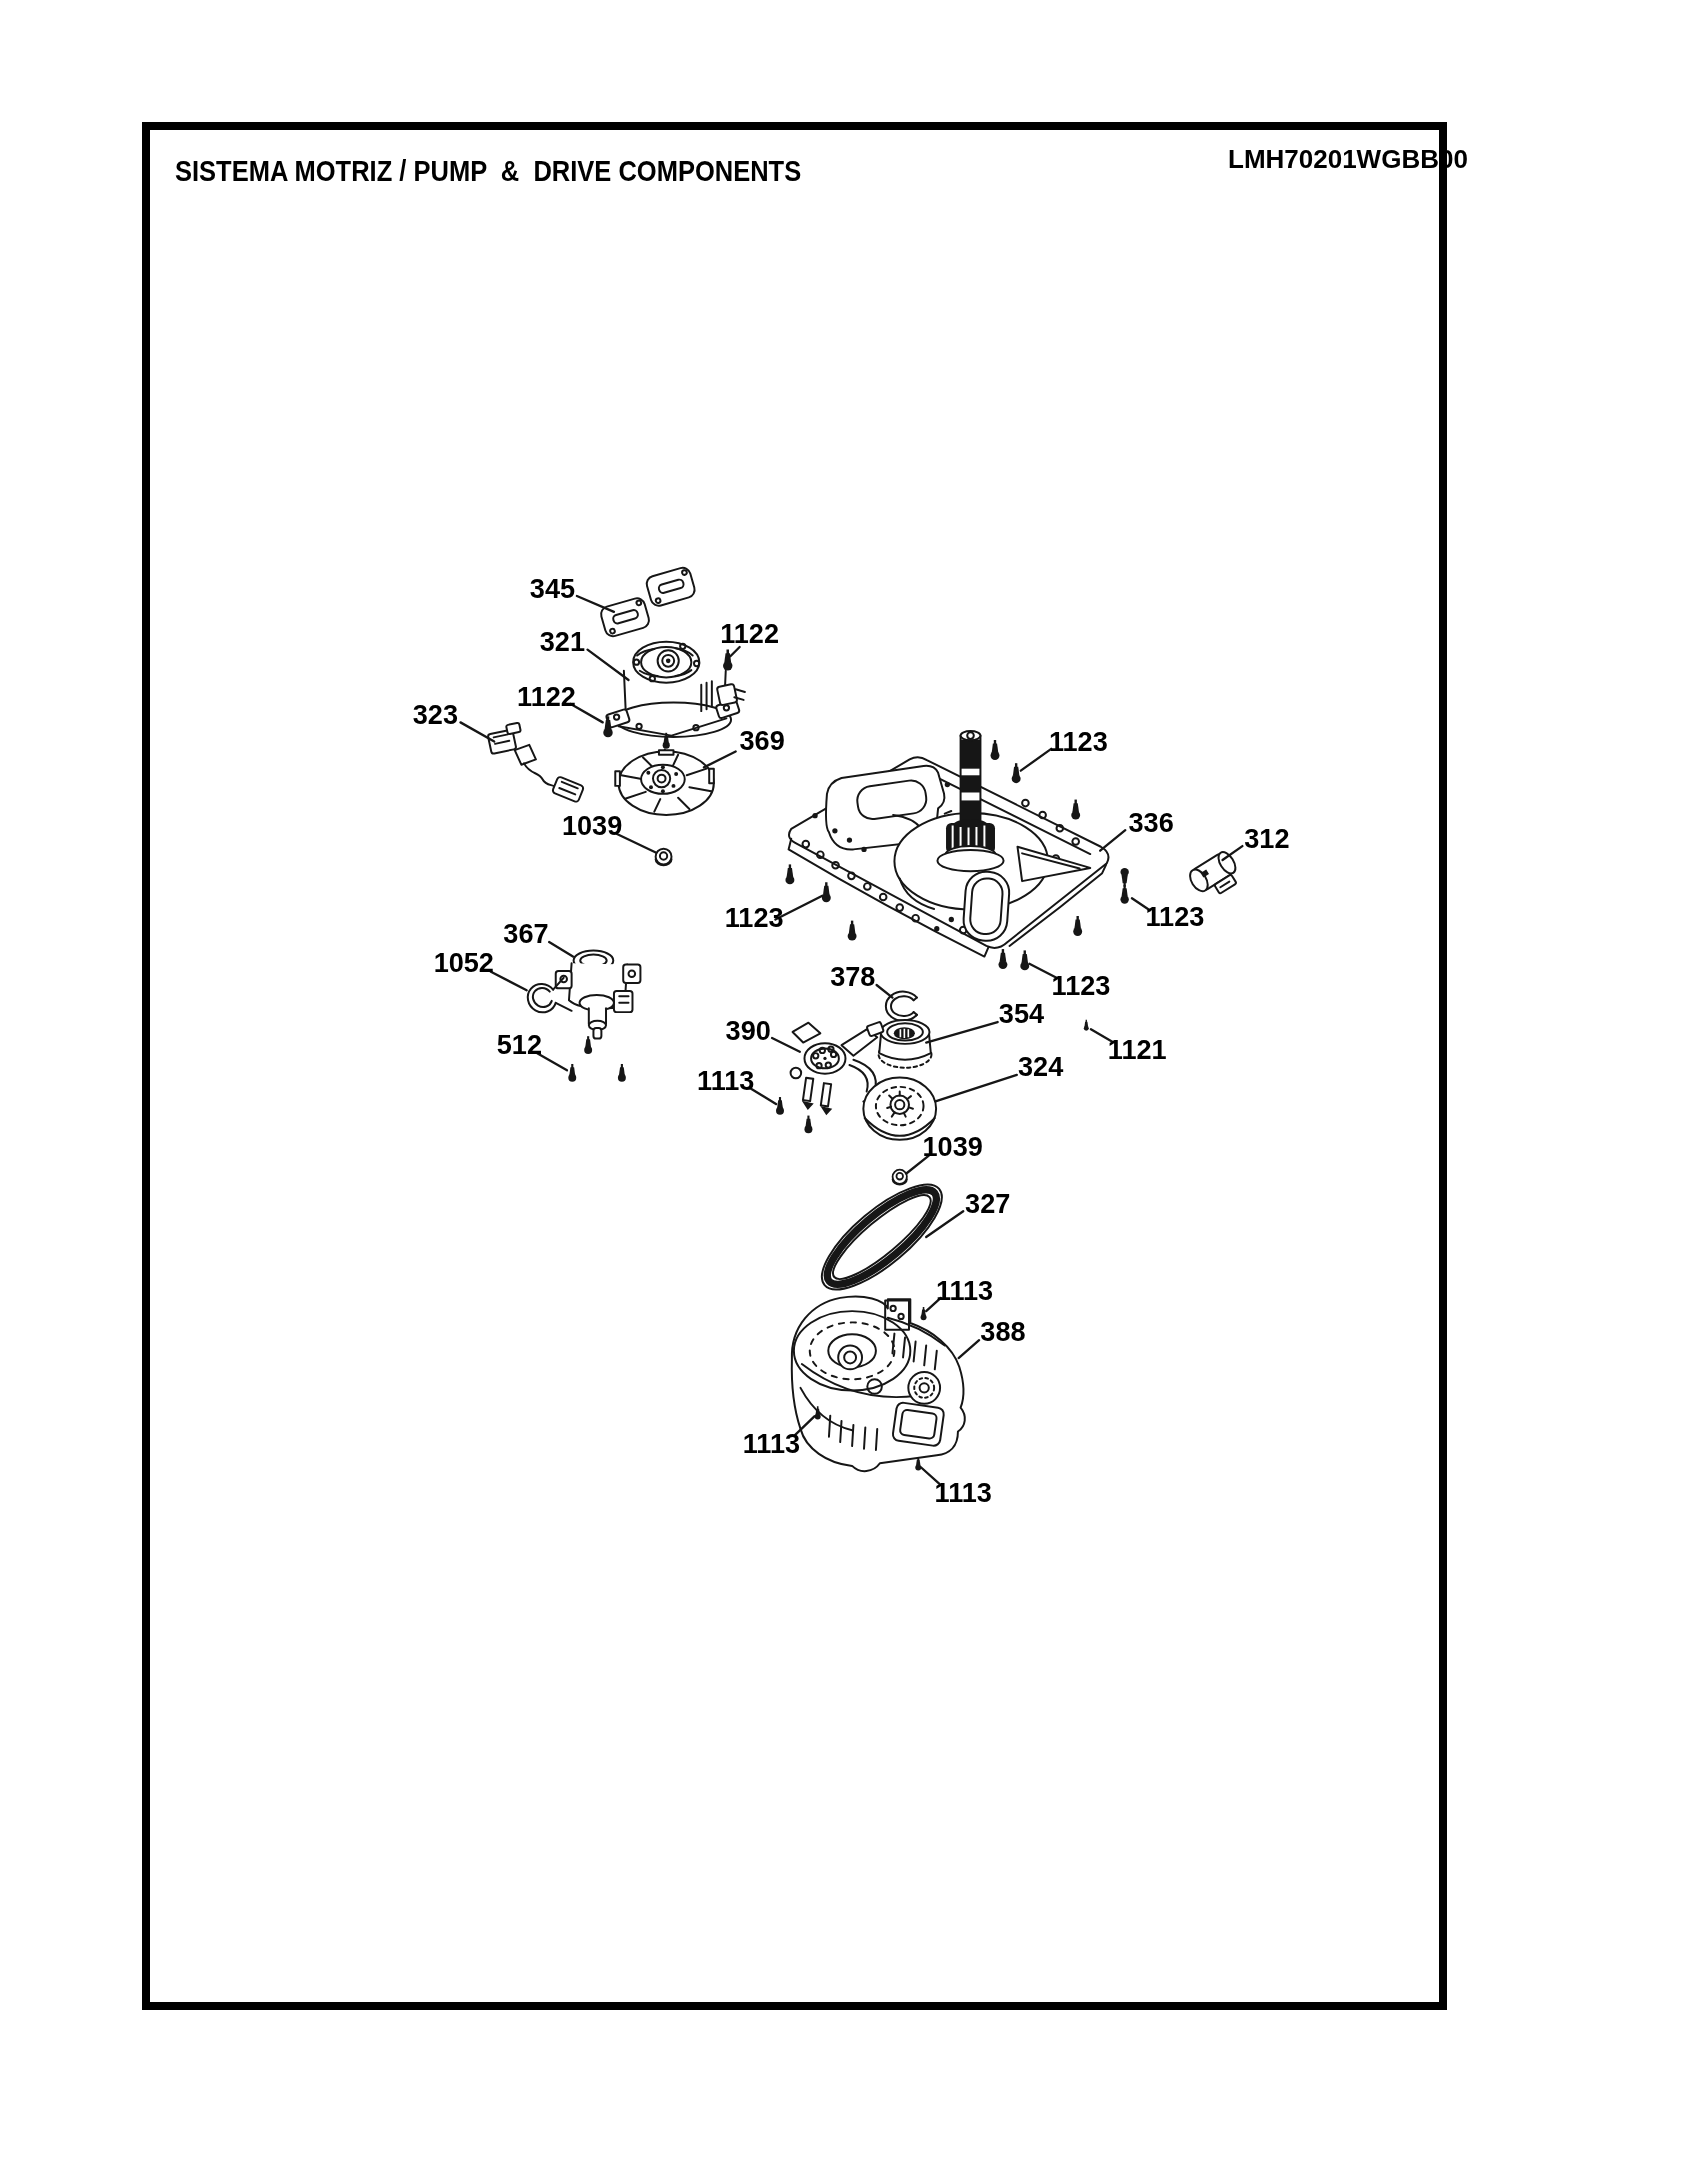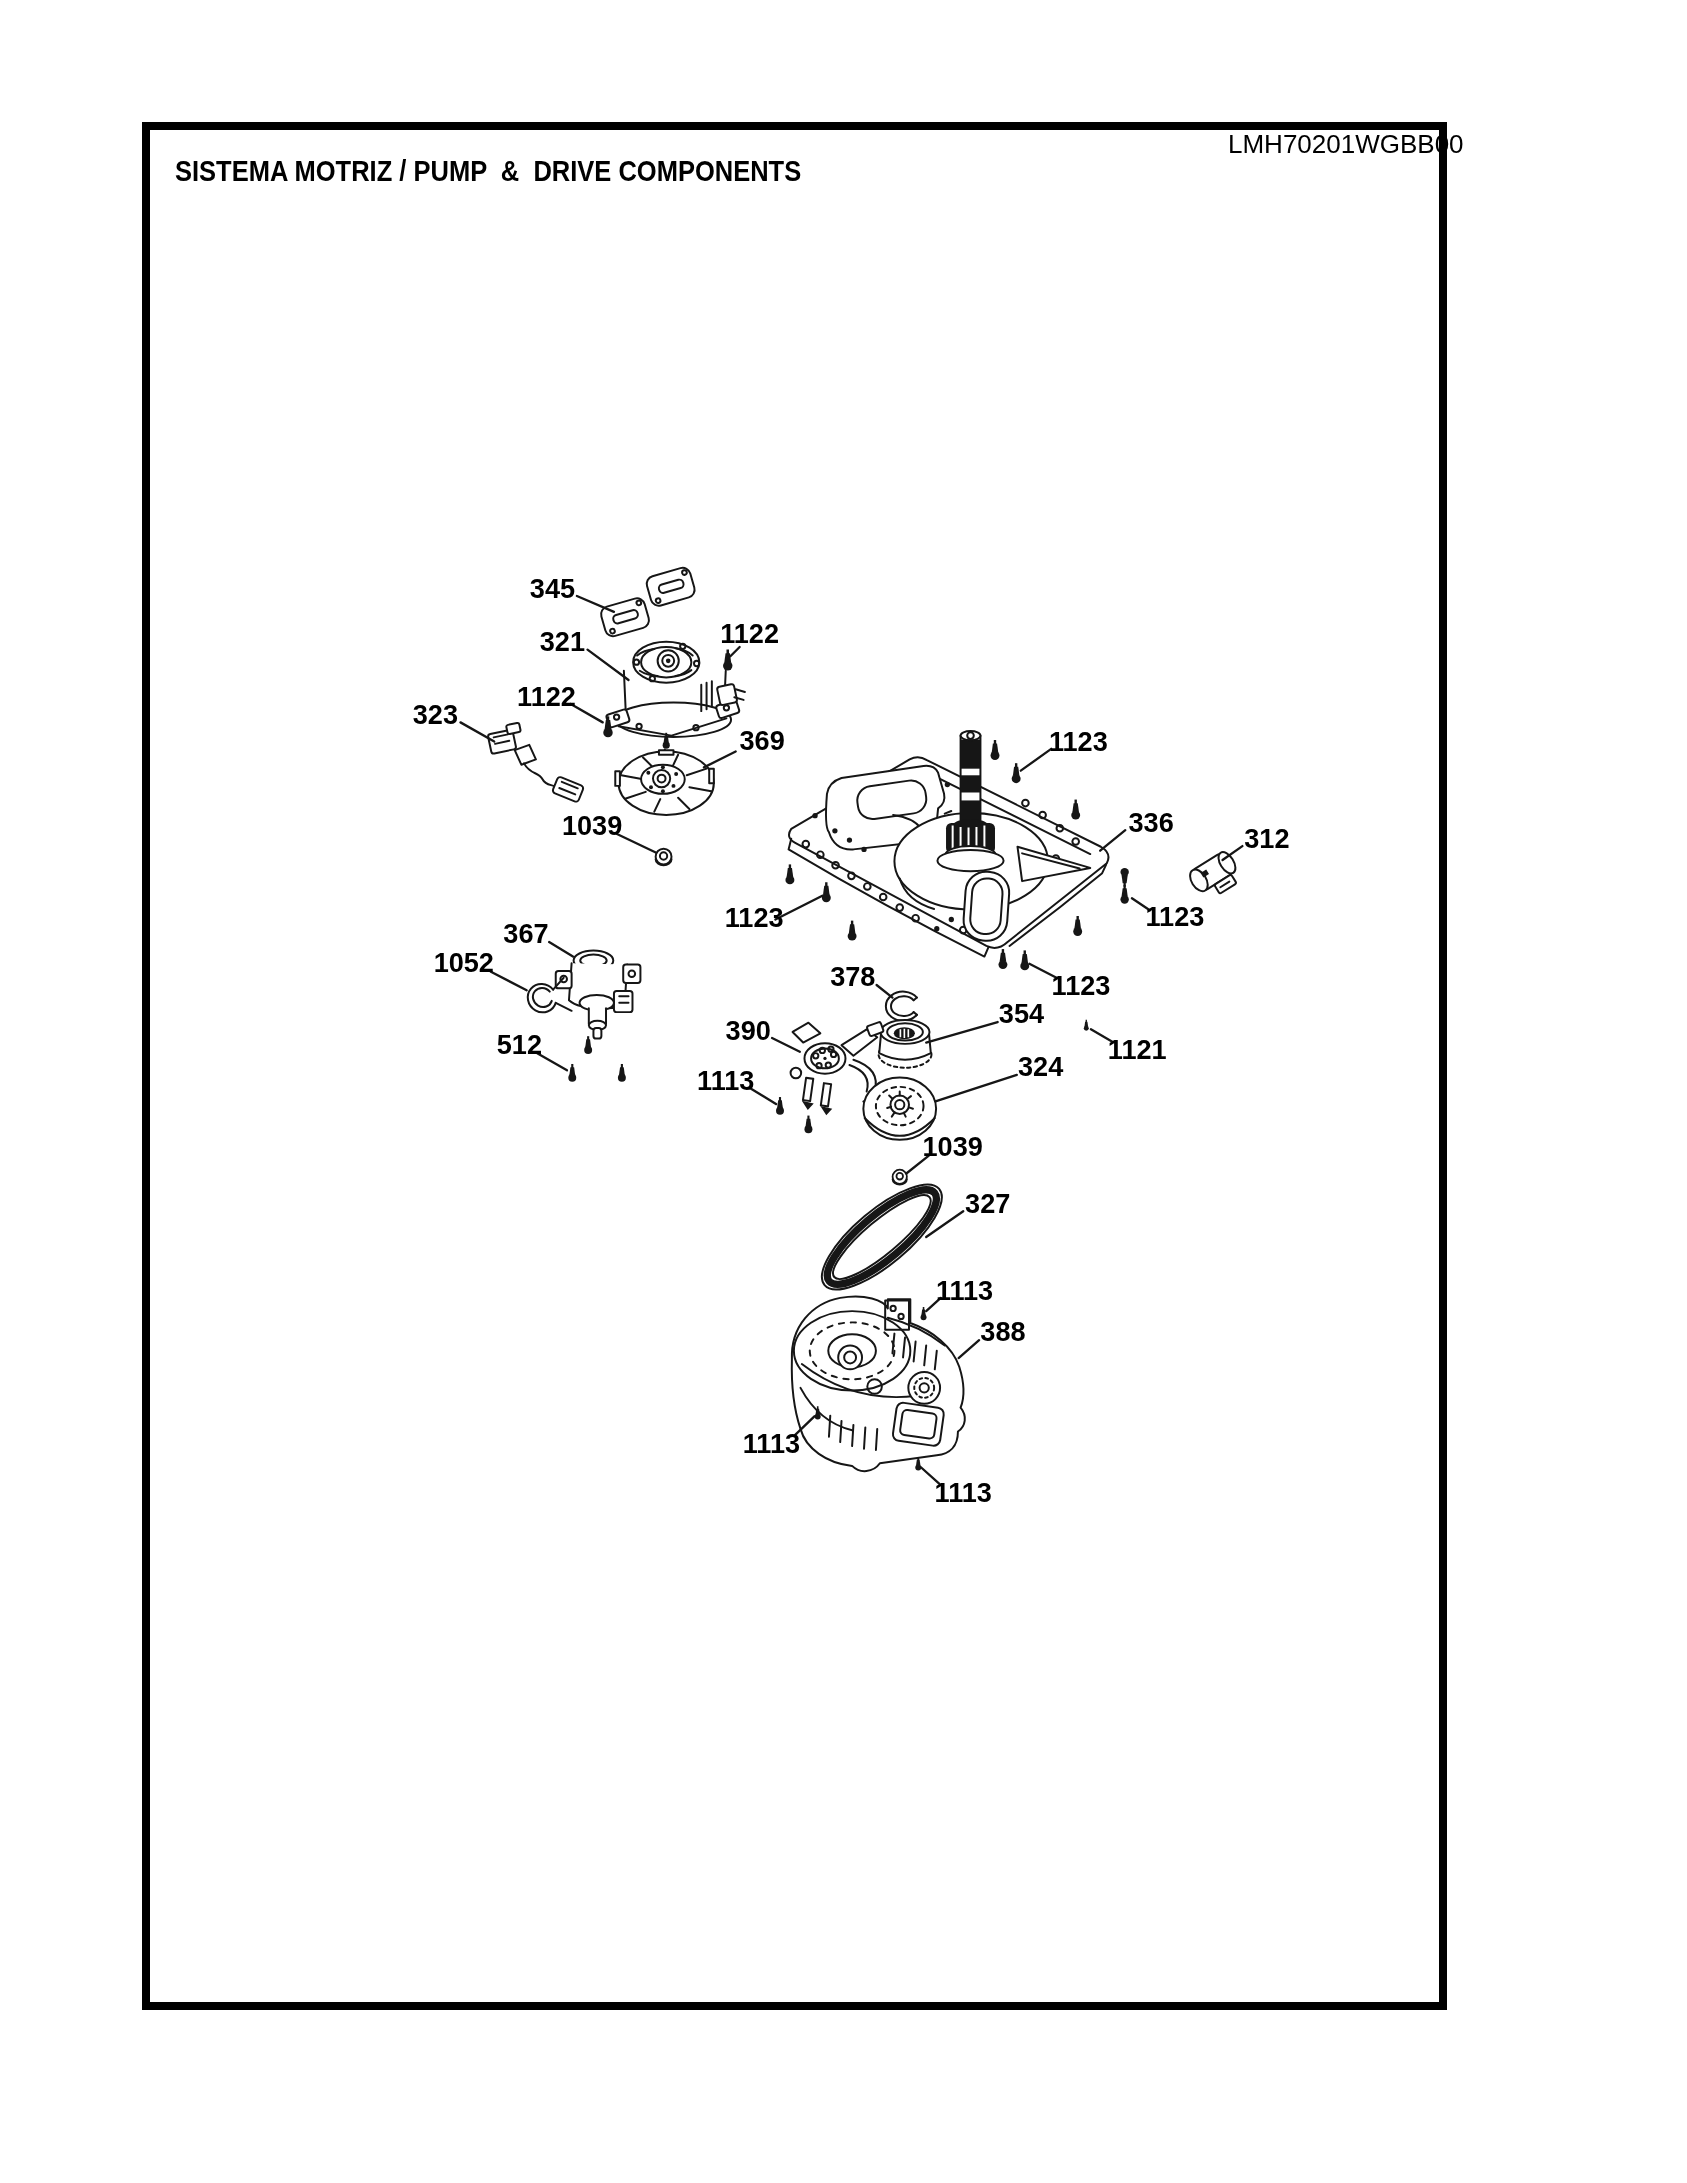--- a/index.html
+++ b/index.html
@@ -6,21 +6,21 @@
   body{width:1687px;height:2183px;position:relative;font-family:"Liberation Sans",sans-serif;}
   #sheet-frame{
     position:absolute;left:142px;top:122px;width:1305px;height:1888px;
     border:8.6px solid #000;box-sizing:border-box;background:#fff;
   }
   #page-title{
     position:absolute;left:175px;top:154px;font-size:30px;font-weight:700;color:#000;
     white-space:pre;letter-spacing:0px;transform:scaleX(0.85);transform-origin:left top;
   }
   #model-number{
-    position:absolute;left:1228px;top:129px;font-size:26px;font-weight:400;color:#000;
+    position:absolute;left:1228px;top:144px;font-size:26px;font-weight:700;color:#000;
     white-space:pre;
   }
   #diagram-svg{position:absolute;left:0;top:0;}
   .ln{stroke:#161616;stroke-width:3;fill:none;stroke-linecap:round;stroke-linejoin:round;}
   .lnw{stroke:#161616;stroke-width:3;fill:#ffffff;stroke-linecap:round;stroke-linejoin:round;}
   .fill{fill:#161616;stroke:none;}
   .leader{stroke:#161616;stroke-width:3.5;fill:none;stroke-linecap:round;}
   .callout{font-family:"Liberation Sans",sans-serif;font-size:41px;font-weight:700;fill:#000;text-anchor:middle;}
 </style>
 </head>

